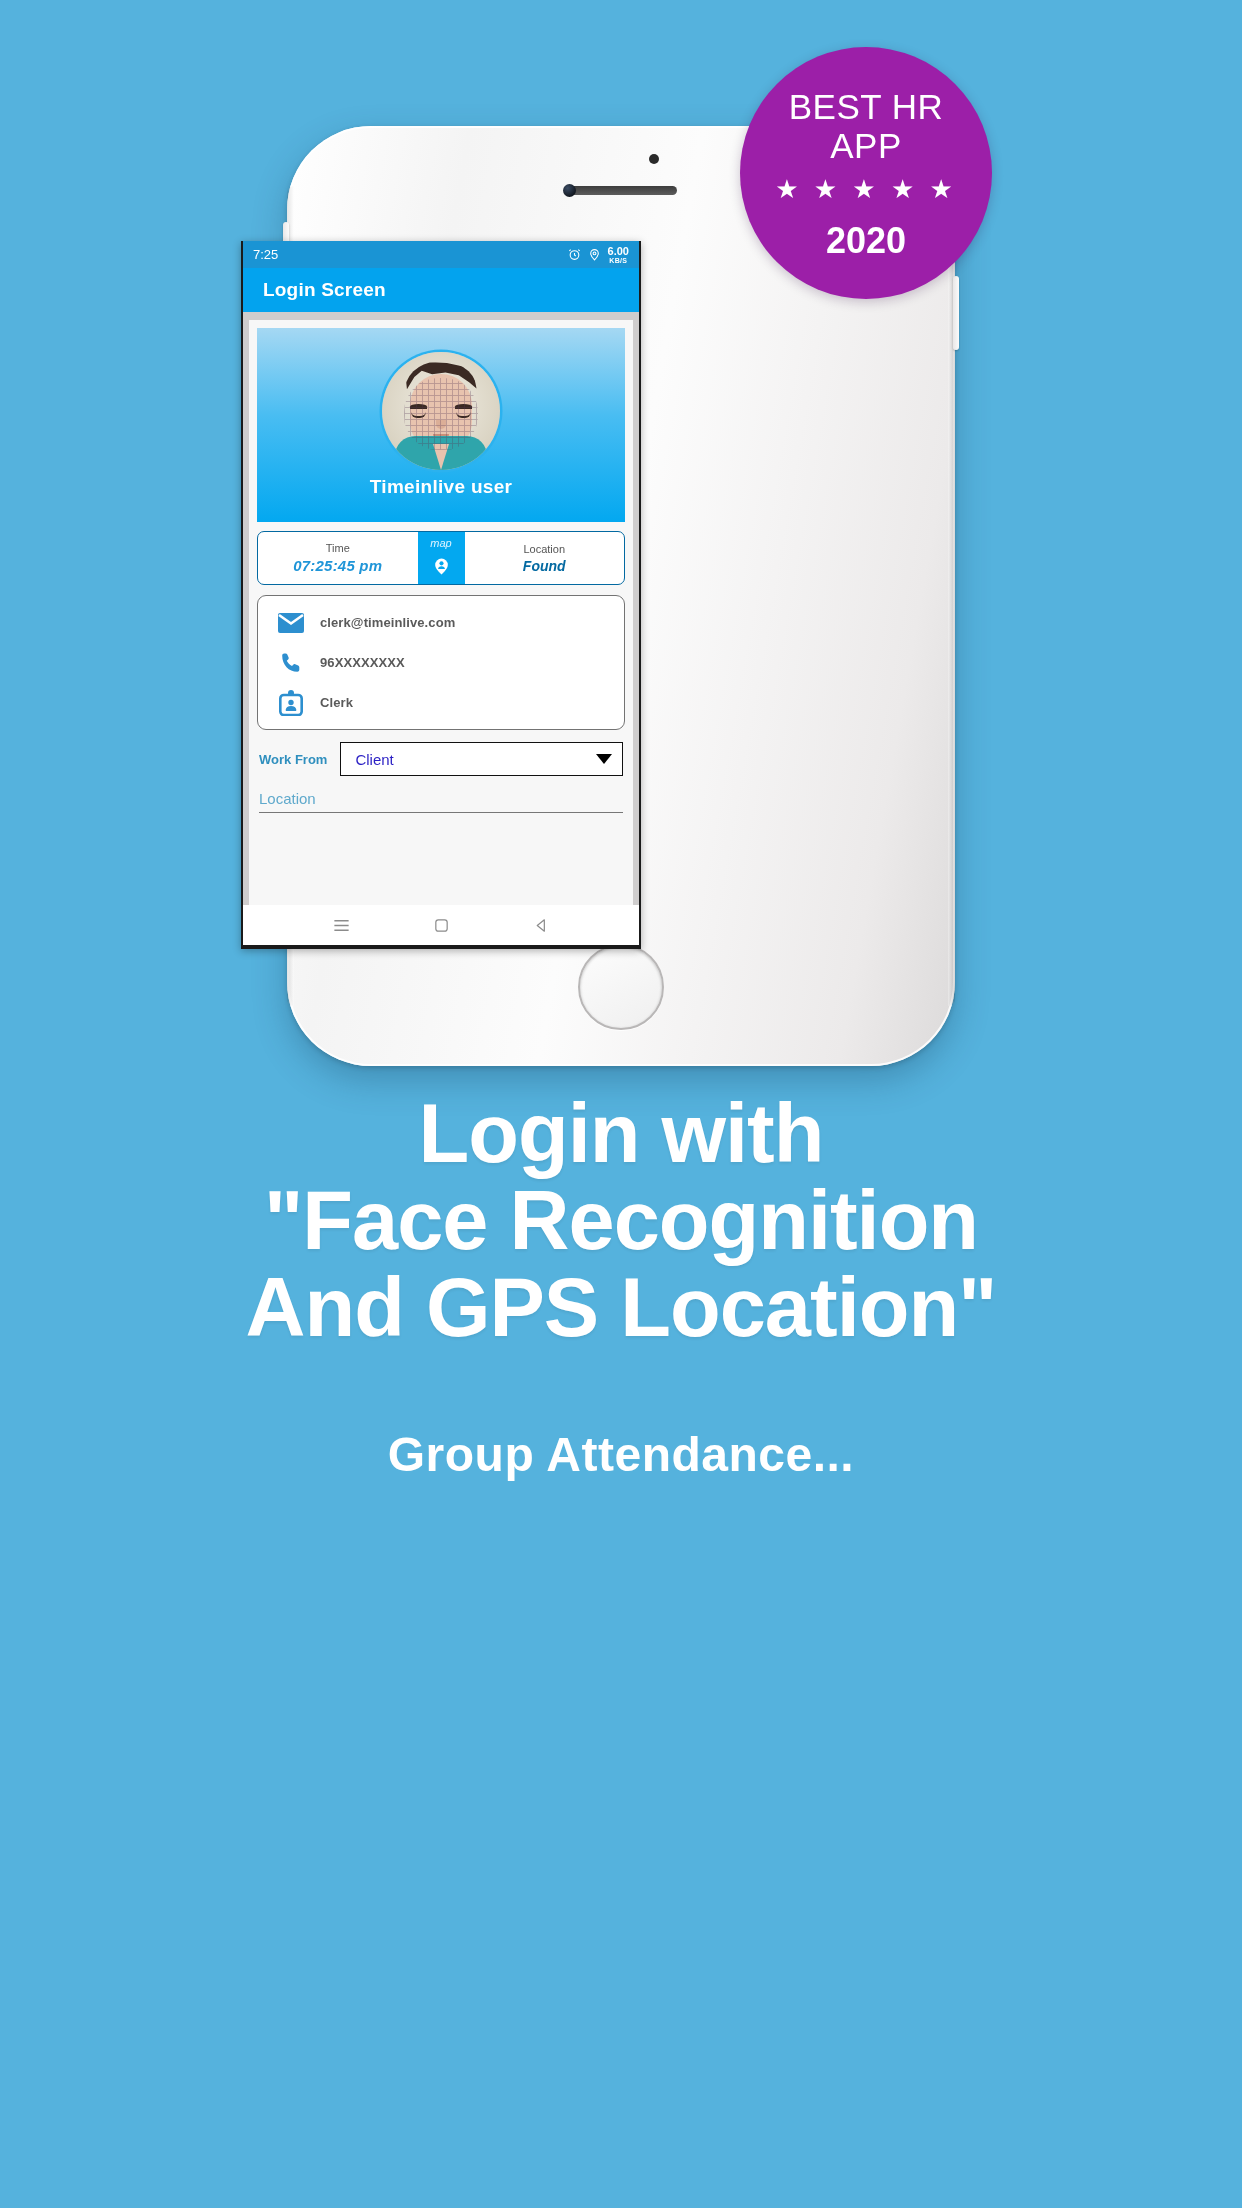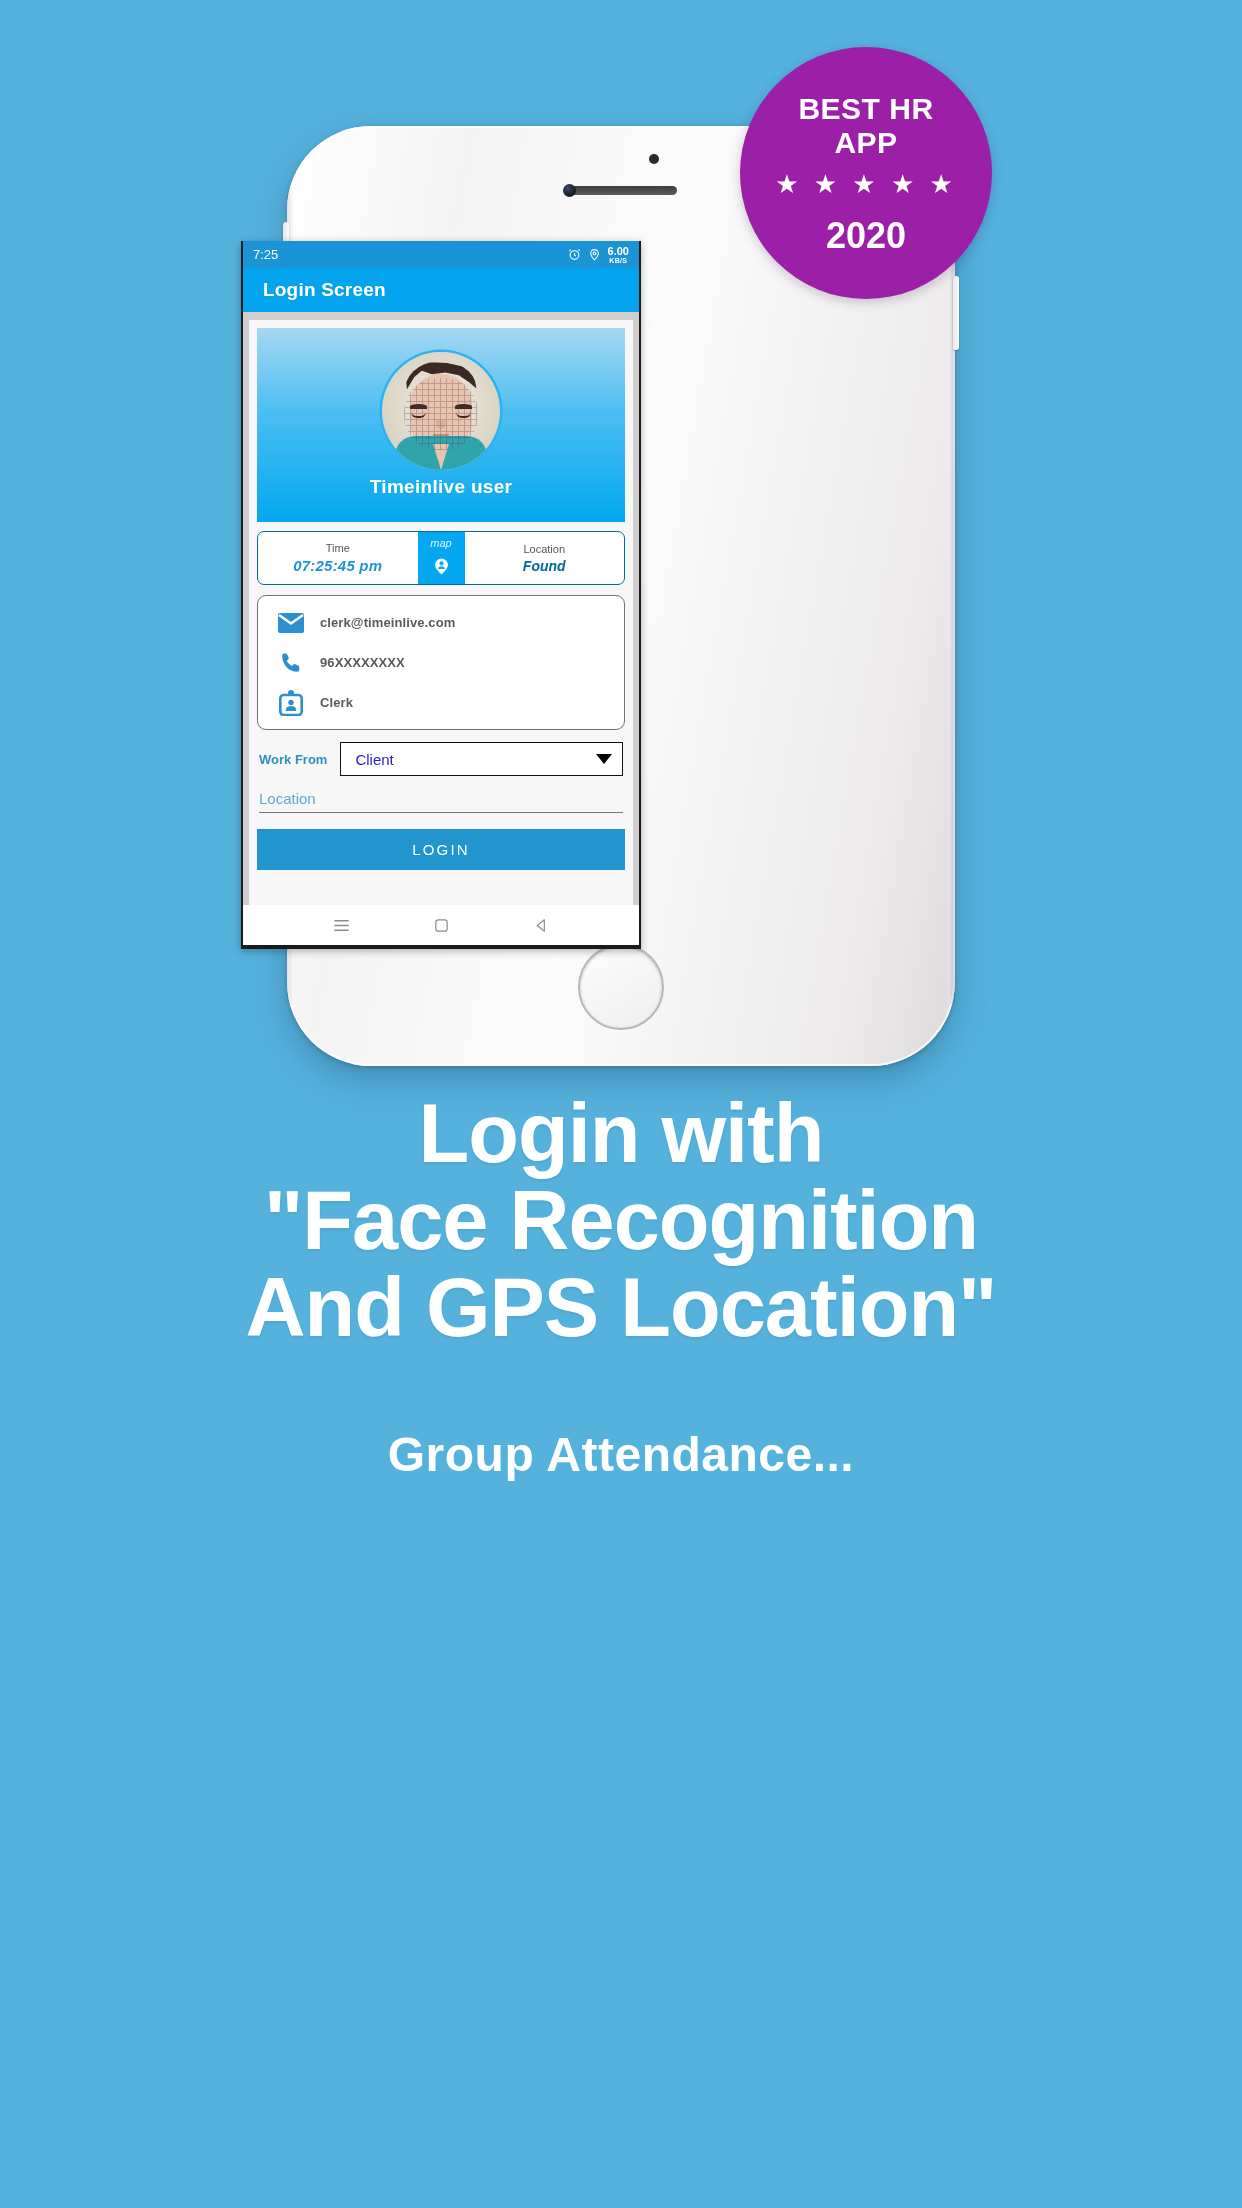--- a/index.html
+++ b/index.html
@@ -227,21 +227,21 @@
   
   .badge{
     position:absolute; left:740px; top:47px;
     width:252px; height:252px; border-radius:50%;
     background:#9c1fa8;
     display:flex; flex-direction:column;
     align-items:center; justify-content:center; gap:4px;
     color:#fff; text-align:center;
     box-shadow:0 3px 12px rgba(40,0,60,.22);
   }
-  .badge-t1{ font-size:30px; font-weight:bold; line-height:1.12; letter-spacing:.5px;}
+  .badge-t1{ font-size:35px; font-weight:normal; line-height:1.12; letter-spacing:.5px;}
   .badge-stars{ font-size:26px; letter-spacing:4px; line-height:1; margin-top:7px;}
   .badge-year{ font-size:36px; font-weight:bold; line-height:1; margin-top:17px;}
 
   
   .marketing{
     position:absolute; left:0; right:0; top:1090px;
     text-align:center; color:#fff;
   }
   .headline{
     font-family:"Liberation Sans Narrow","Liberation Sans",sans-serif;
@@ -383,23 +383,20 @@
             <span class="wf-val">Client</span>
             <span class="caret"></span>
           </div>
         </div>
 
         <div class="remarks">
           <div class="rm-ph">Location</div>
           <div class="rm-line"></div>
         </div>
 
-        <div class="login-btn">
-          <span>LOGIN</span>
-        </div>
 
       </div>
     </div>
 
     <div class="navbar">
       <span>
         <svg width="19" height="19" viewBox="0 0 24 24" stroke="#8b8b8b" stroke-width="1.7">
           <path d="M3 6h18M3 12h18M3 18h18"></path>
         </svg>
       </span>

